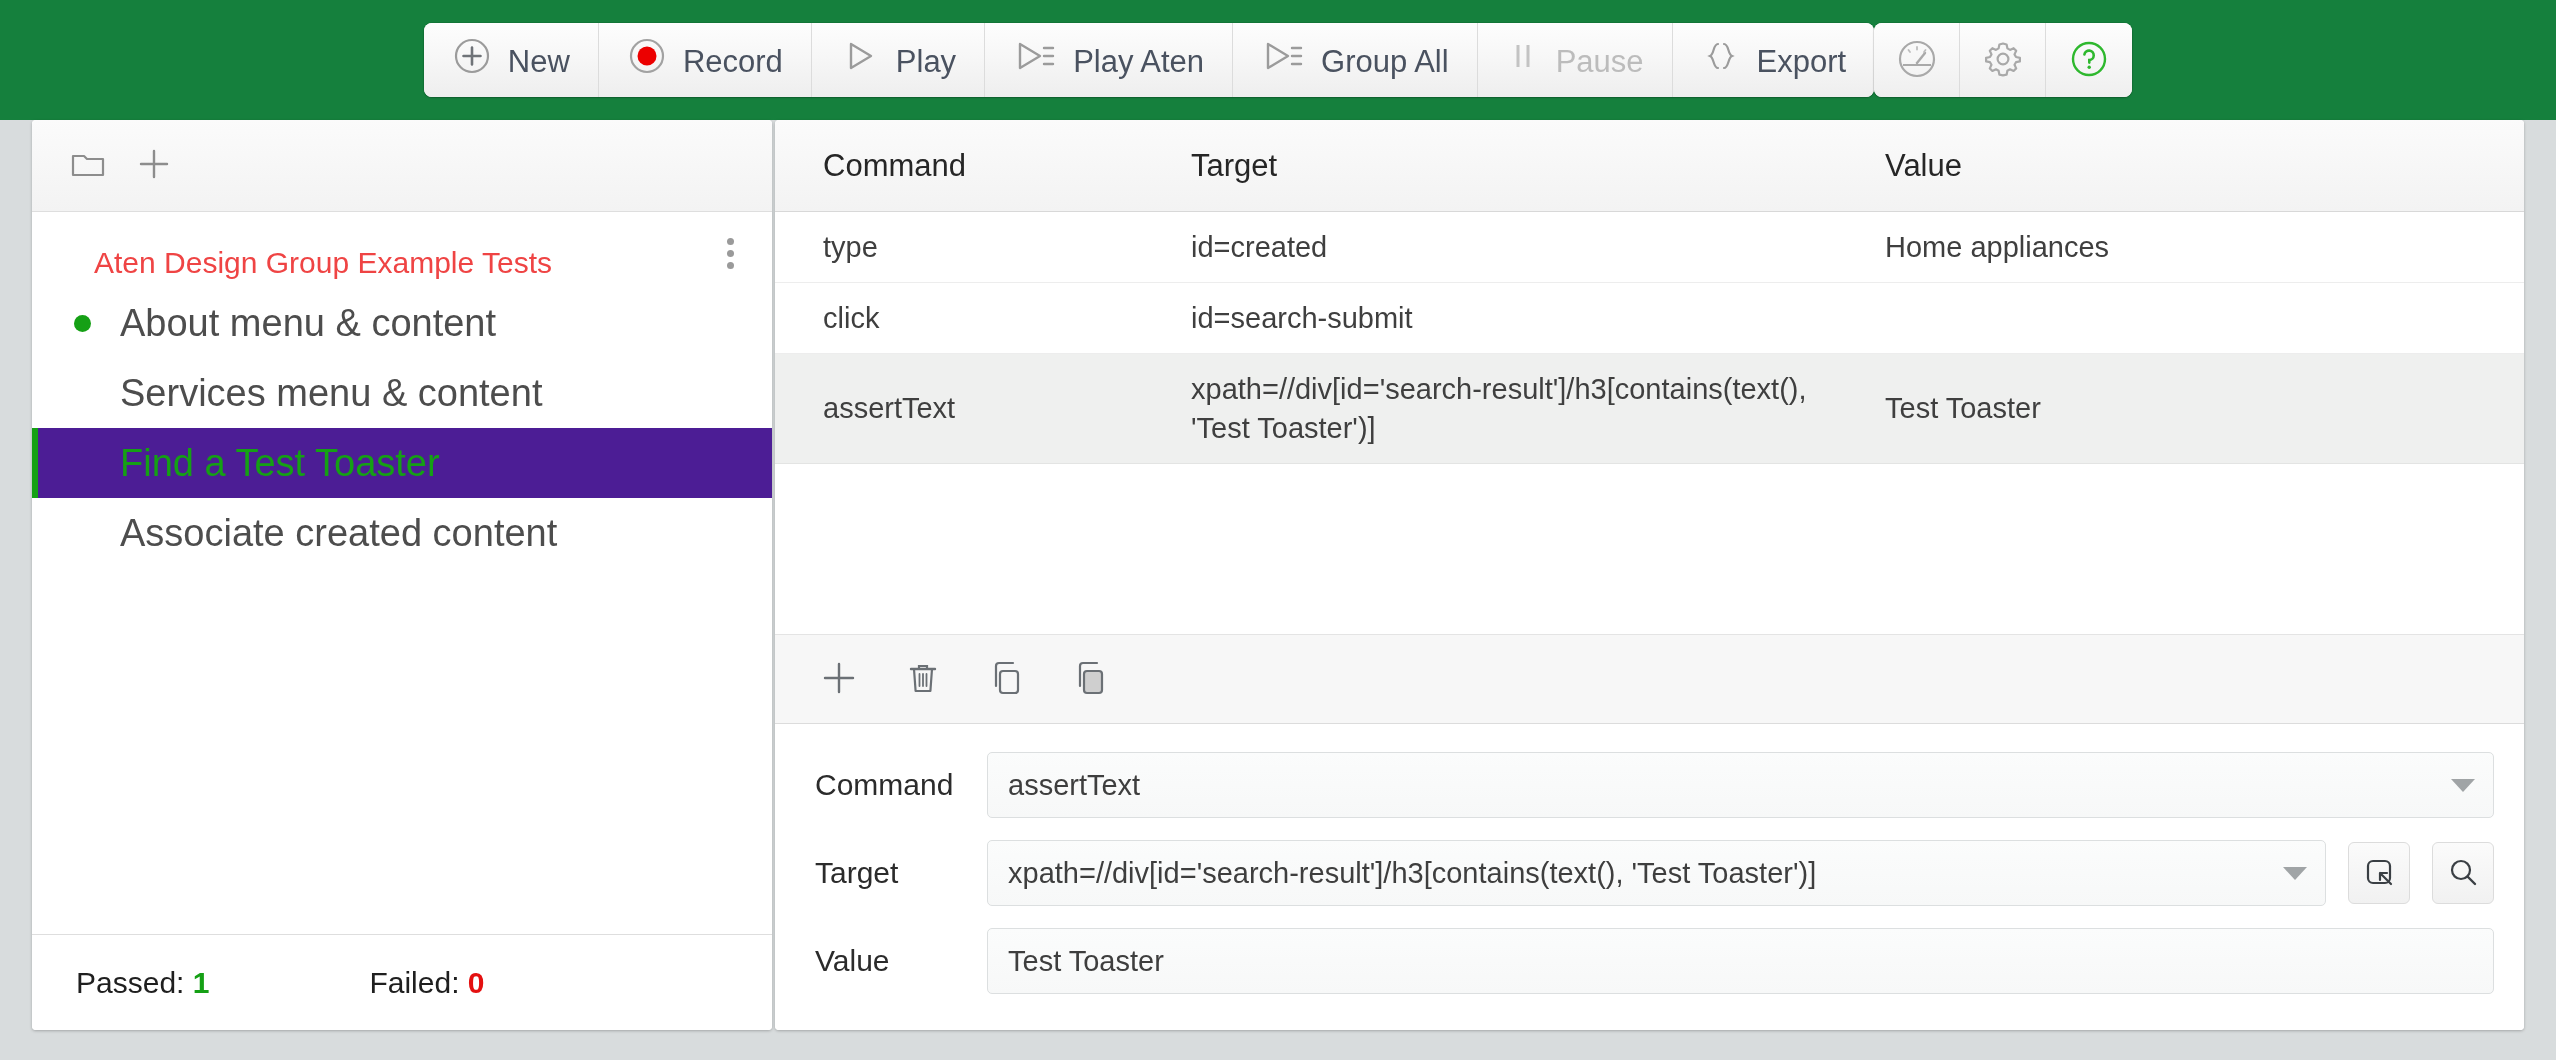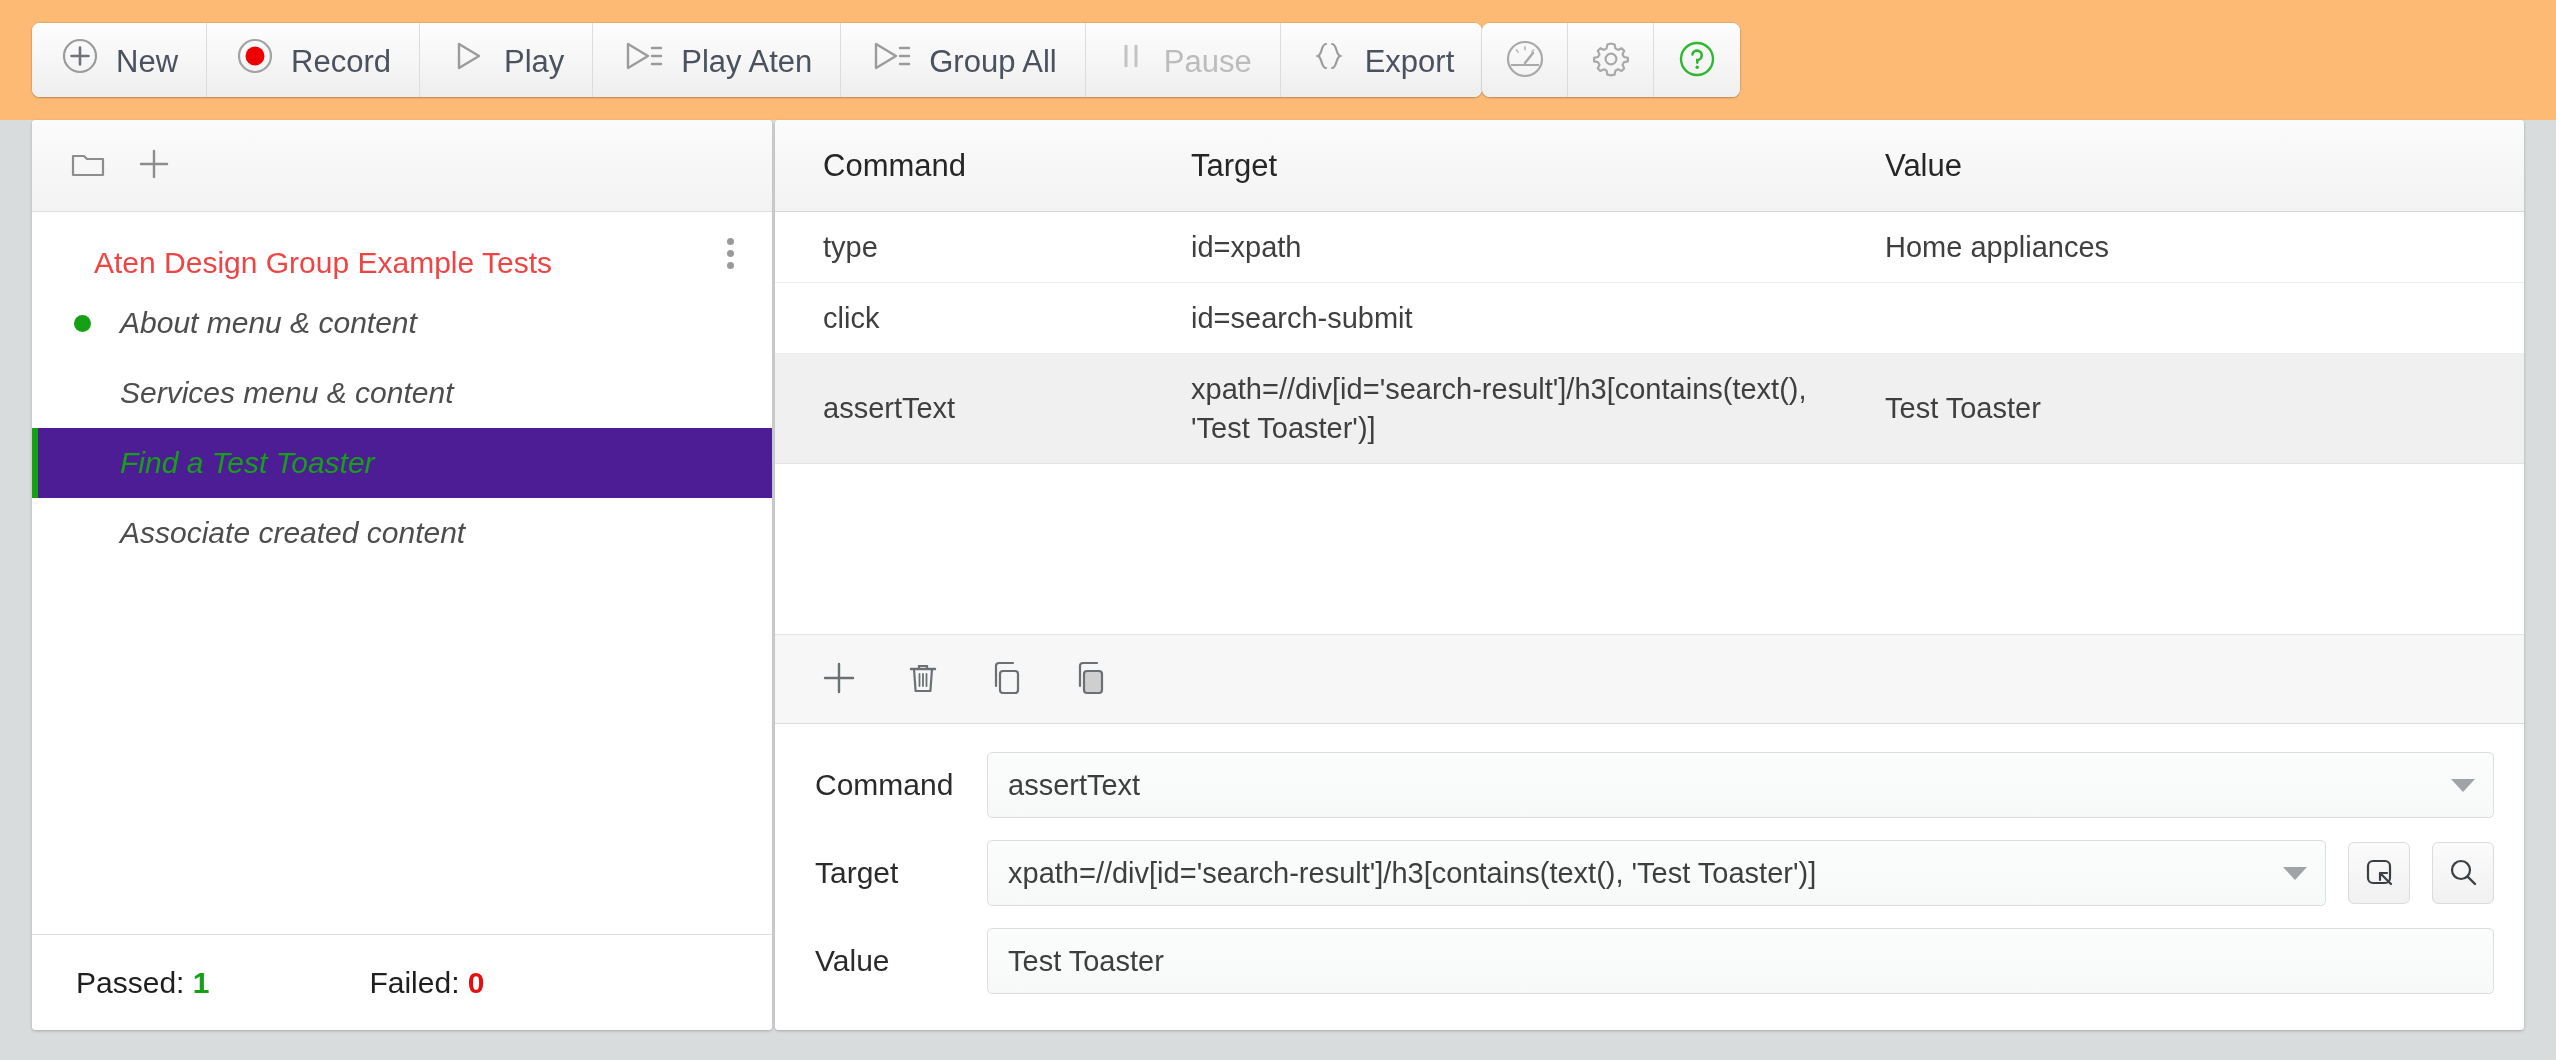--- a/index.html
+++ b/index.html
@@ -16,23 +16,23 @@
     display: flex; flex-direction: column;
     background: #d8dcdd;
   }
 
   
   .toolbar {
     height: 120px;
     flex: 0 0 120px;
     display: flex;
     align-items: center;
-    justify-content: flex-start;
+    justify-content: center;
     padding: 0 32px;
-    background: #fdba74;
+    background: #15803d;
   }
   .btn-group {
     display: flex;
     border-radius: 8px;
     overflow: hidden;
     box-shadow: 0 1px 2px rgba(0,0,0,0.22), 0 0 0 1px rgba(0,0,0,0.07);
     background: #fff;
   }
   .tb-btn {
     display: flex;
@@ -141,21 +141,21 @@
     position: relative;
   }
   .test-row .bullet {
     position: absolute;
     left: 42px;
     width: 17px; height: 17px;
     border-radius: 50%;
     background: #15a015;
   }
   .test-row .bullet.hidden { background: transparent; }
-  .test-label { font-size: 30px; color: #4d4d4d; font-style: italic; }
+  .test-label { font-size: 38px; color: #4d4d4d; }
   .test-row.selected {
     background: #4c1d95;
     border-left: 6px solid #15a015;
     padding-left: 82px;
   }
   .test-row.selected .test-label { color: #15a015; }
 
   .panel-foot {
     flex: 0 0 96px;
     height: 96px;
@@ -463,21 +463,21 @@
 
       <div class="cmd-table">
         <div class="cmd-head">
           <span class="cell col-command">Command</span>
           <span class="cell col-target">Target</span>
           <span class="cell col-value">Value</span>
         </div>
 
         <div class="cmd-row">
           <span class="cell col-command">type</span>
-          <span class="cell col-target">id=xpath</span>
+          <span class="cell col-target">id=created</span>
           <span class="cell col-value">Home appliances</span>
         </div>
 
         <div class="cmd-row">
           <span class="cell col-command">click</span>
           <span class="cell col-target">id=search-submit</span>
           <span class="cell col-value"></span>
         </div>
 
         <div class="cmd-row tall highlight">

